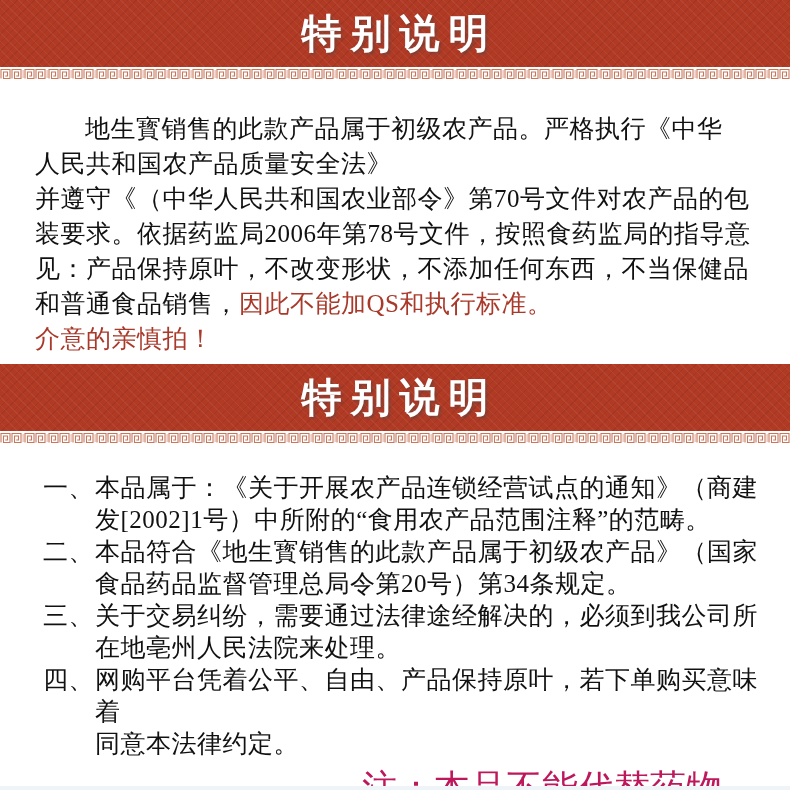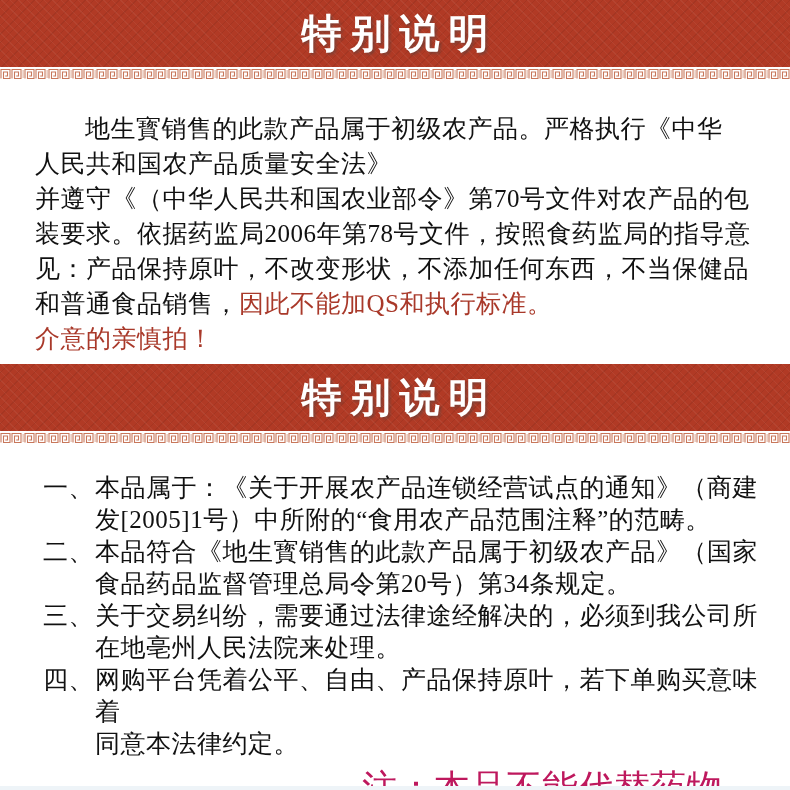--- a/index.html
+++ b/index.html
@@ -129,21 +129,21 @@
       </pattern>
     </defs>
     <rect width="790" height="14" fill="url(#mk2)"></rect>
   </svg>
 
   <section class="content2">
     <ul class="legal-list">
       <li>
         <span class="legal-marker">一、</span>
         <span class="legal-text">本品属于：《关于开展农产品连锁经营试点的通知》（商建
-发[2005]1号）中所附的“食用农产品范围注释”的范畴。</span>
+发[2002]1号）中所附的“食用农产品范围注释”的范畴。</span>
       </li>
       <li>
         <span class="legal-marker">二、</span>
         <span class="legal-text">本品符合《地生寳销售的此款产品属于初级农产品》（国家
 食品药品监督管理总局令第20号）第34条规定。</span>
       </li>
       <li>
         <span class="legal-marker">三、</span>
         <span class="legal-text">关于交易纠纷，需要通过法律途经解决的，必须到我公司所
 在地亳州人民法院来处理。</span>

